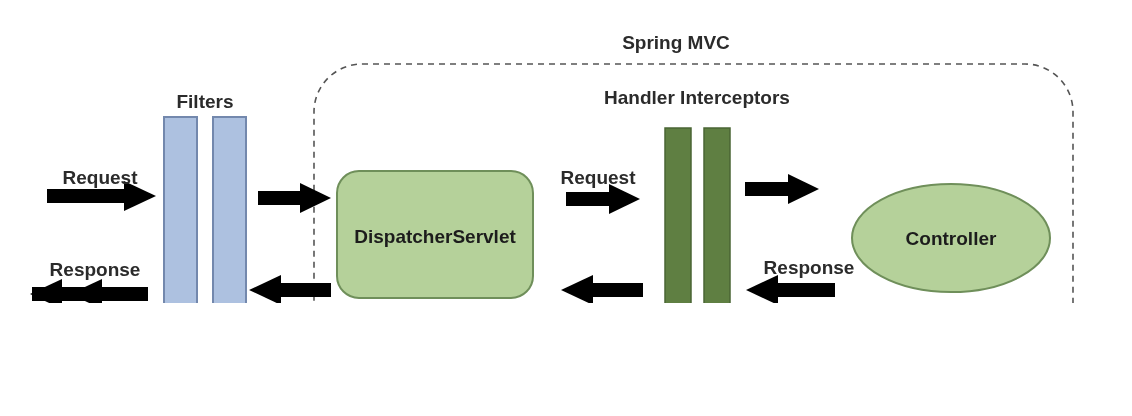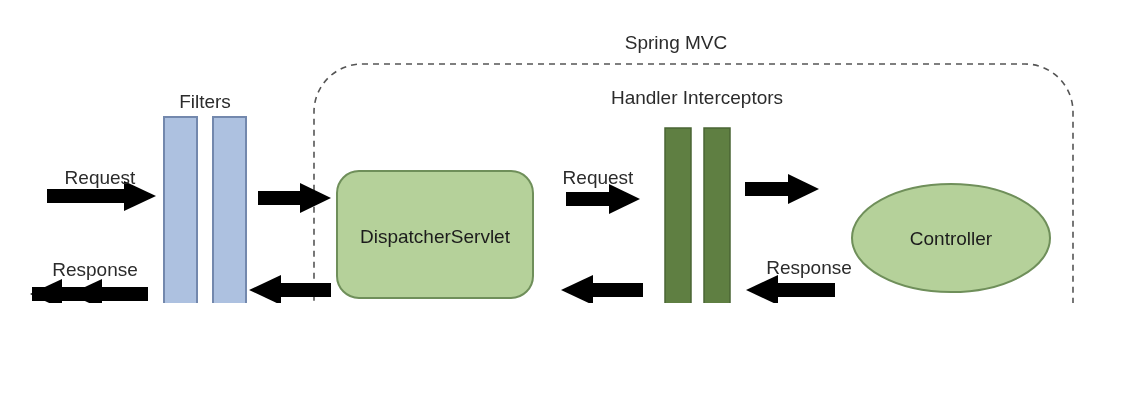--- a/index.html
+++ b/index.html
@@ -9,20 +9,21 @@
   }
   body {
     font-family: "Liberation Sans", sans-serif;
   }
   #canvas {
     position: relative;
     width: 1132px;
     height: 303px;
     background: #ffffff;
     overflow: hidden;
+    font-weight: bold;
   }
   #diagram-svg {
     position: absolute;
     left: 0;
     top: 0;
     width: 1132px;
     height: 416px;
   }
   .label-text {
     font-family: "Liberation Sans", sans-serif;

